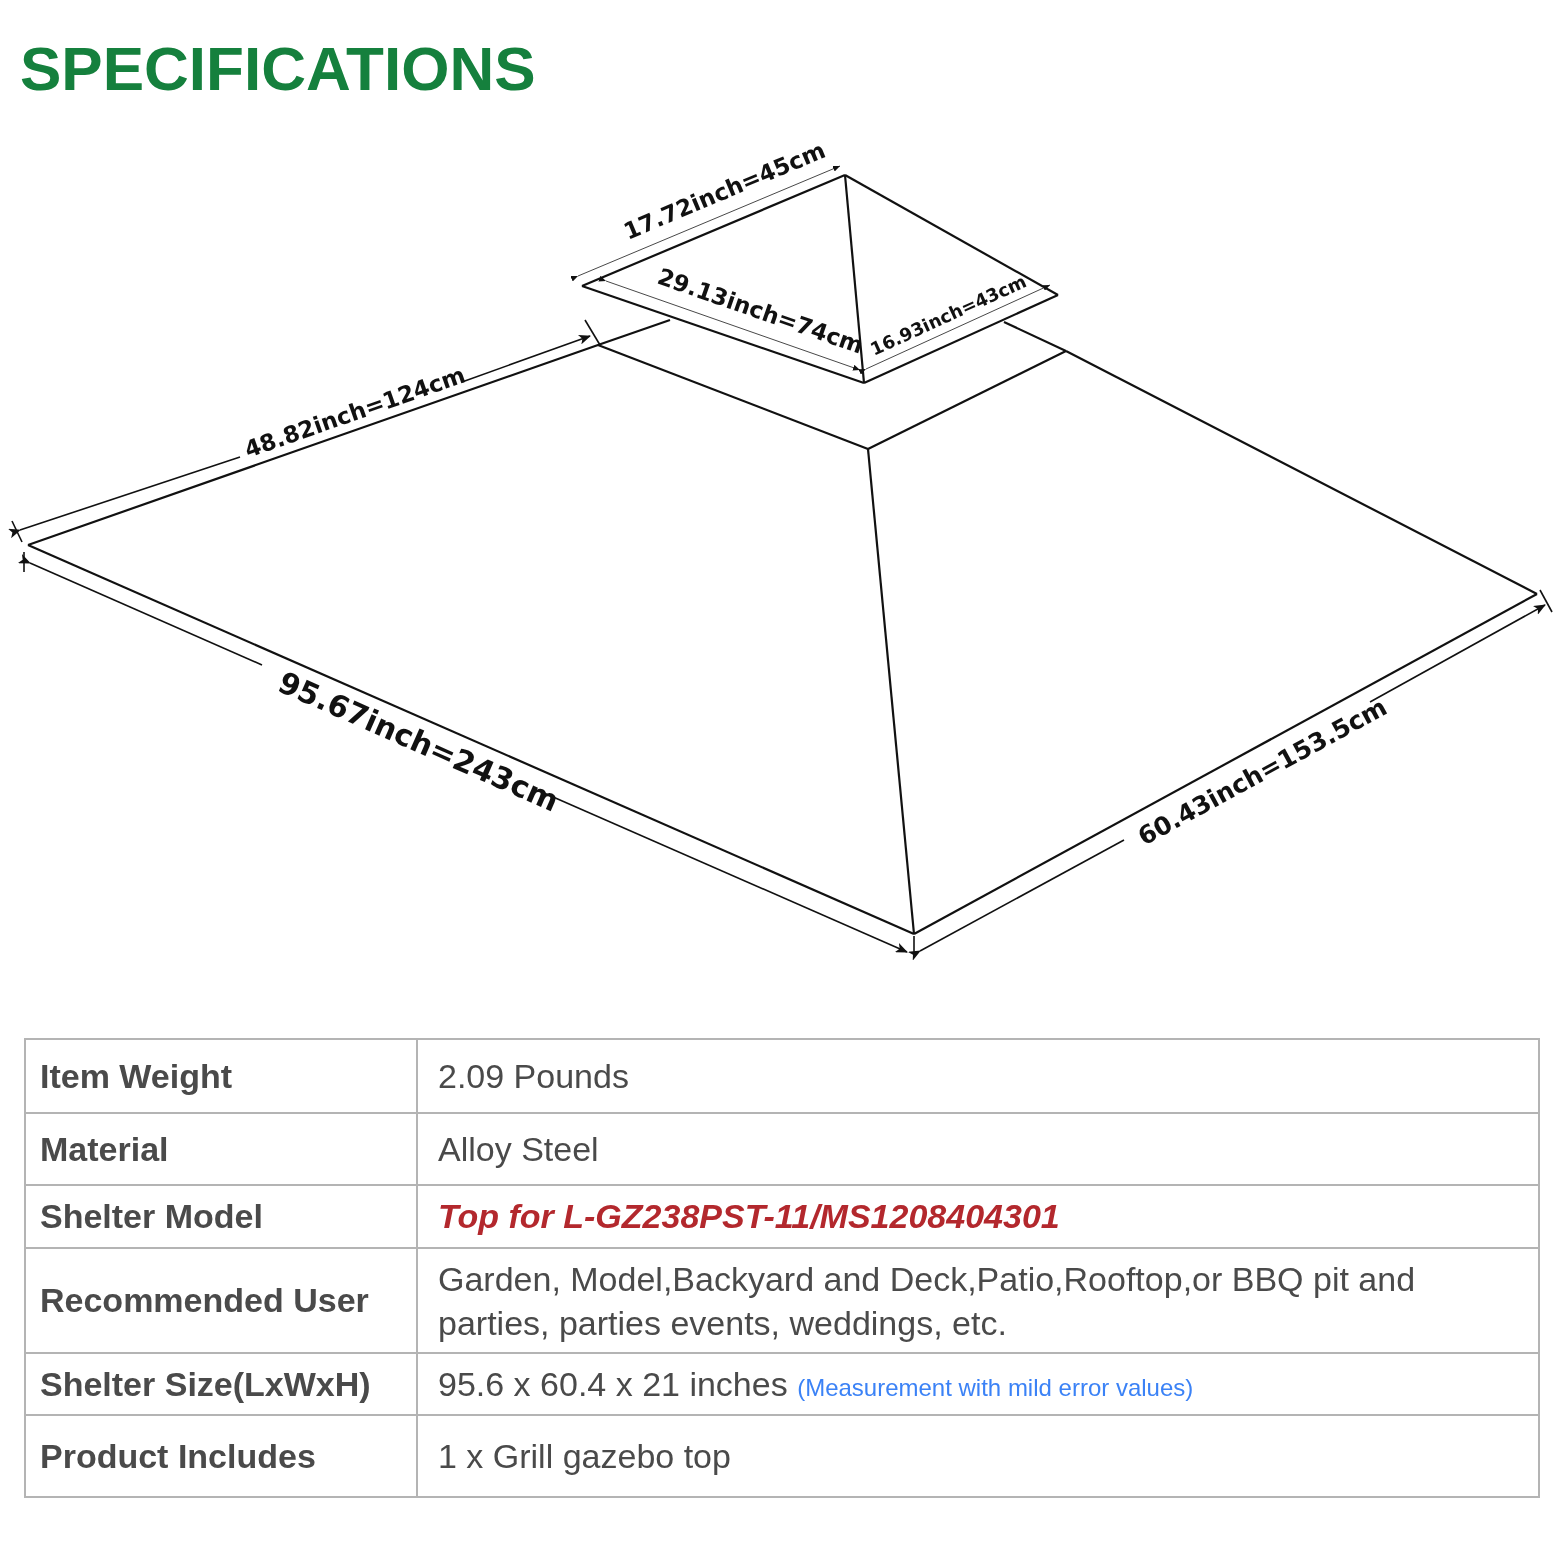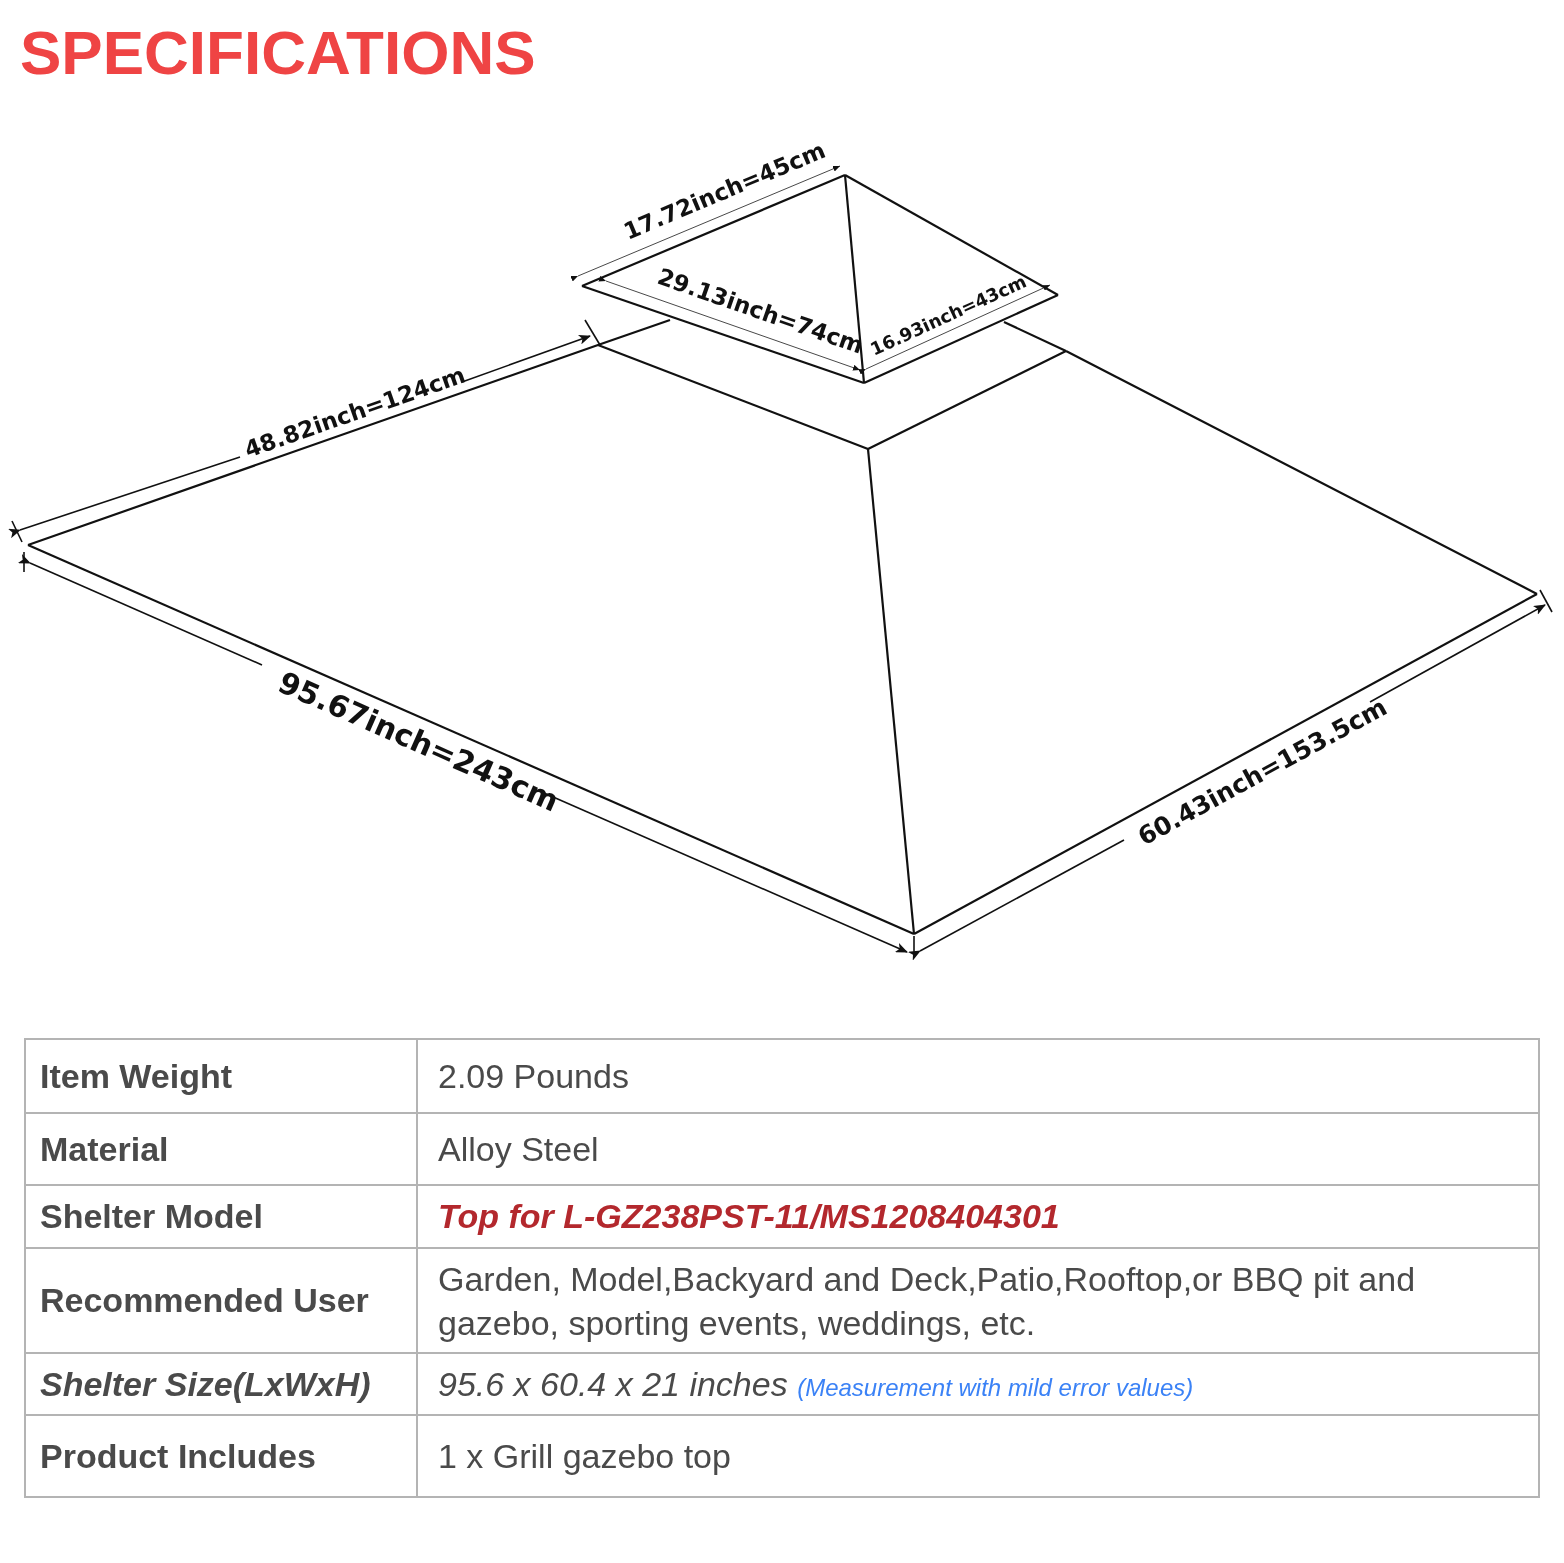--- a/index.html
+++ b/index.html
@@ -1,41 +1,41 @@
 <!DOCTYPE html>
 <html><head>
   <meta charset="utf-8">
   <style>
     html, body { margin: 0; padding: 0; background: #ffffff; }
     body { width: 1564px; height: 1563px; position: relative; overflow: hidden; font-family: "Liberation Sans", sans-serif; }
     .title {
-      position: absolute; left: 20px; top: 22px;
+      position: absolute; left: 20px; top: 38px;
       font-family: "Liberation Sans", sans-serif; font-weight: bold;
-      font-size: 62px; color: #ef4444; letter-spacing: 0px; line-height: 1;
+      font-size: 62px; color: #15803d; letter-spacing: 0px; line-height: 1;
     }
     svg.diagram { position: absolute; left: 0; top: 0; }
     .dimtext { font-family: "DejaVu Sans", sans-serif; font-weight: bold; fill: #111; }
     table.specs {
       position: absolute; left: 24px; top: 1038px; width: 1516px;
       border-collapse: collapse; table-layout: fixed;
     }
     table.specs td {
       border: 2px solid #b4b4b4; color: #4a4a4a;
       font-family: "Liberation Sans", sans-serif; vertical-align: middle;
       padding: 0 14px;
     }
     table.specs td.label { width: 362px; font-weight: bold; font-size: 34px; }
     table.specs td.value { font-size: 34px; padding-left: 20px; }
     table.specs td.value.red { color: #b3282d; font-weight: bold; font-style: italic; }
     .note { font-size: 24px; color: #3b82f6; }
     .r1 td { height: 72px; }
     .r2 td { height: 70px; }
     .r3 td { height: 61px; }
     .r4 td { height: 103px; }
-    .r5 td { height: 60px; font-style: italic; }
+    .r5 td { height: 60px; }
     .r6 td { height: 80px; }
     .value.multi { line-height: 44px; }
   </style>
 </head>
 <body>
 
 <div class="title">SPECIFICATIONS</div>
 
 <svg class="diagram" width="1564" height="1000" viewBox="0 0 1564 1000">
   <defs>
@@ -118,21 +118,21 @@
     <td class="value">Alloy Steel</td>
   </tr>
   <tr class="r3">
     <td class="label">Shelter Model</td>
     <td class="value red">Top for L-GZ238PST-11/MS1208404301</td>
   </tr>
   <tr class="r4">
     <td class="label">Recommended User</td>
     <td class="value multi">
       <div>Garden, Model,Backyard and Deck,Patio,Rooftop,or BBQ pit and</div>
-      <div>gazebo, sporting events, weddings, etc.</div>
+      <div>parties, parties events, weddings, etc.</div>
     </td>
   </tr>
   <tr class="r5">
     <td class="label">Shelter Size(LxWxH)</td>
     <td class="value">
       <span>95.6 x 60.4 x 21 inches</span>
       <span class="note">(Measurement with mild error values)</span>
     </td>
   </tr>
   <tr class="r6">

